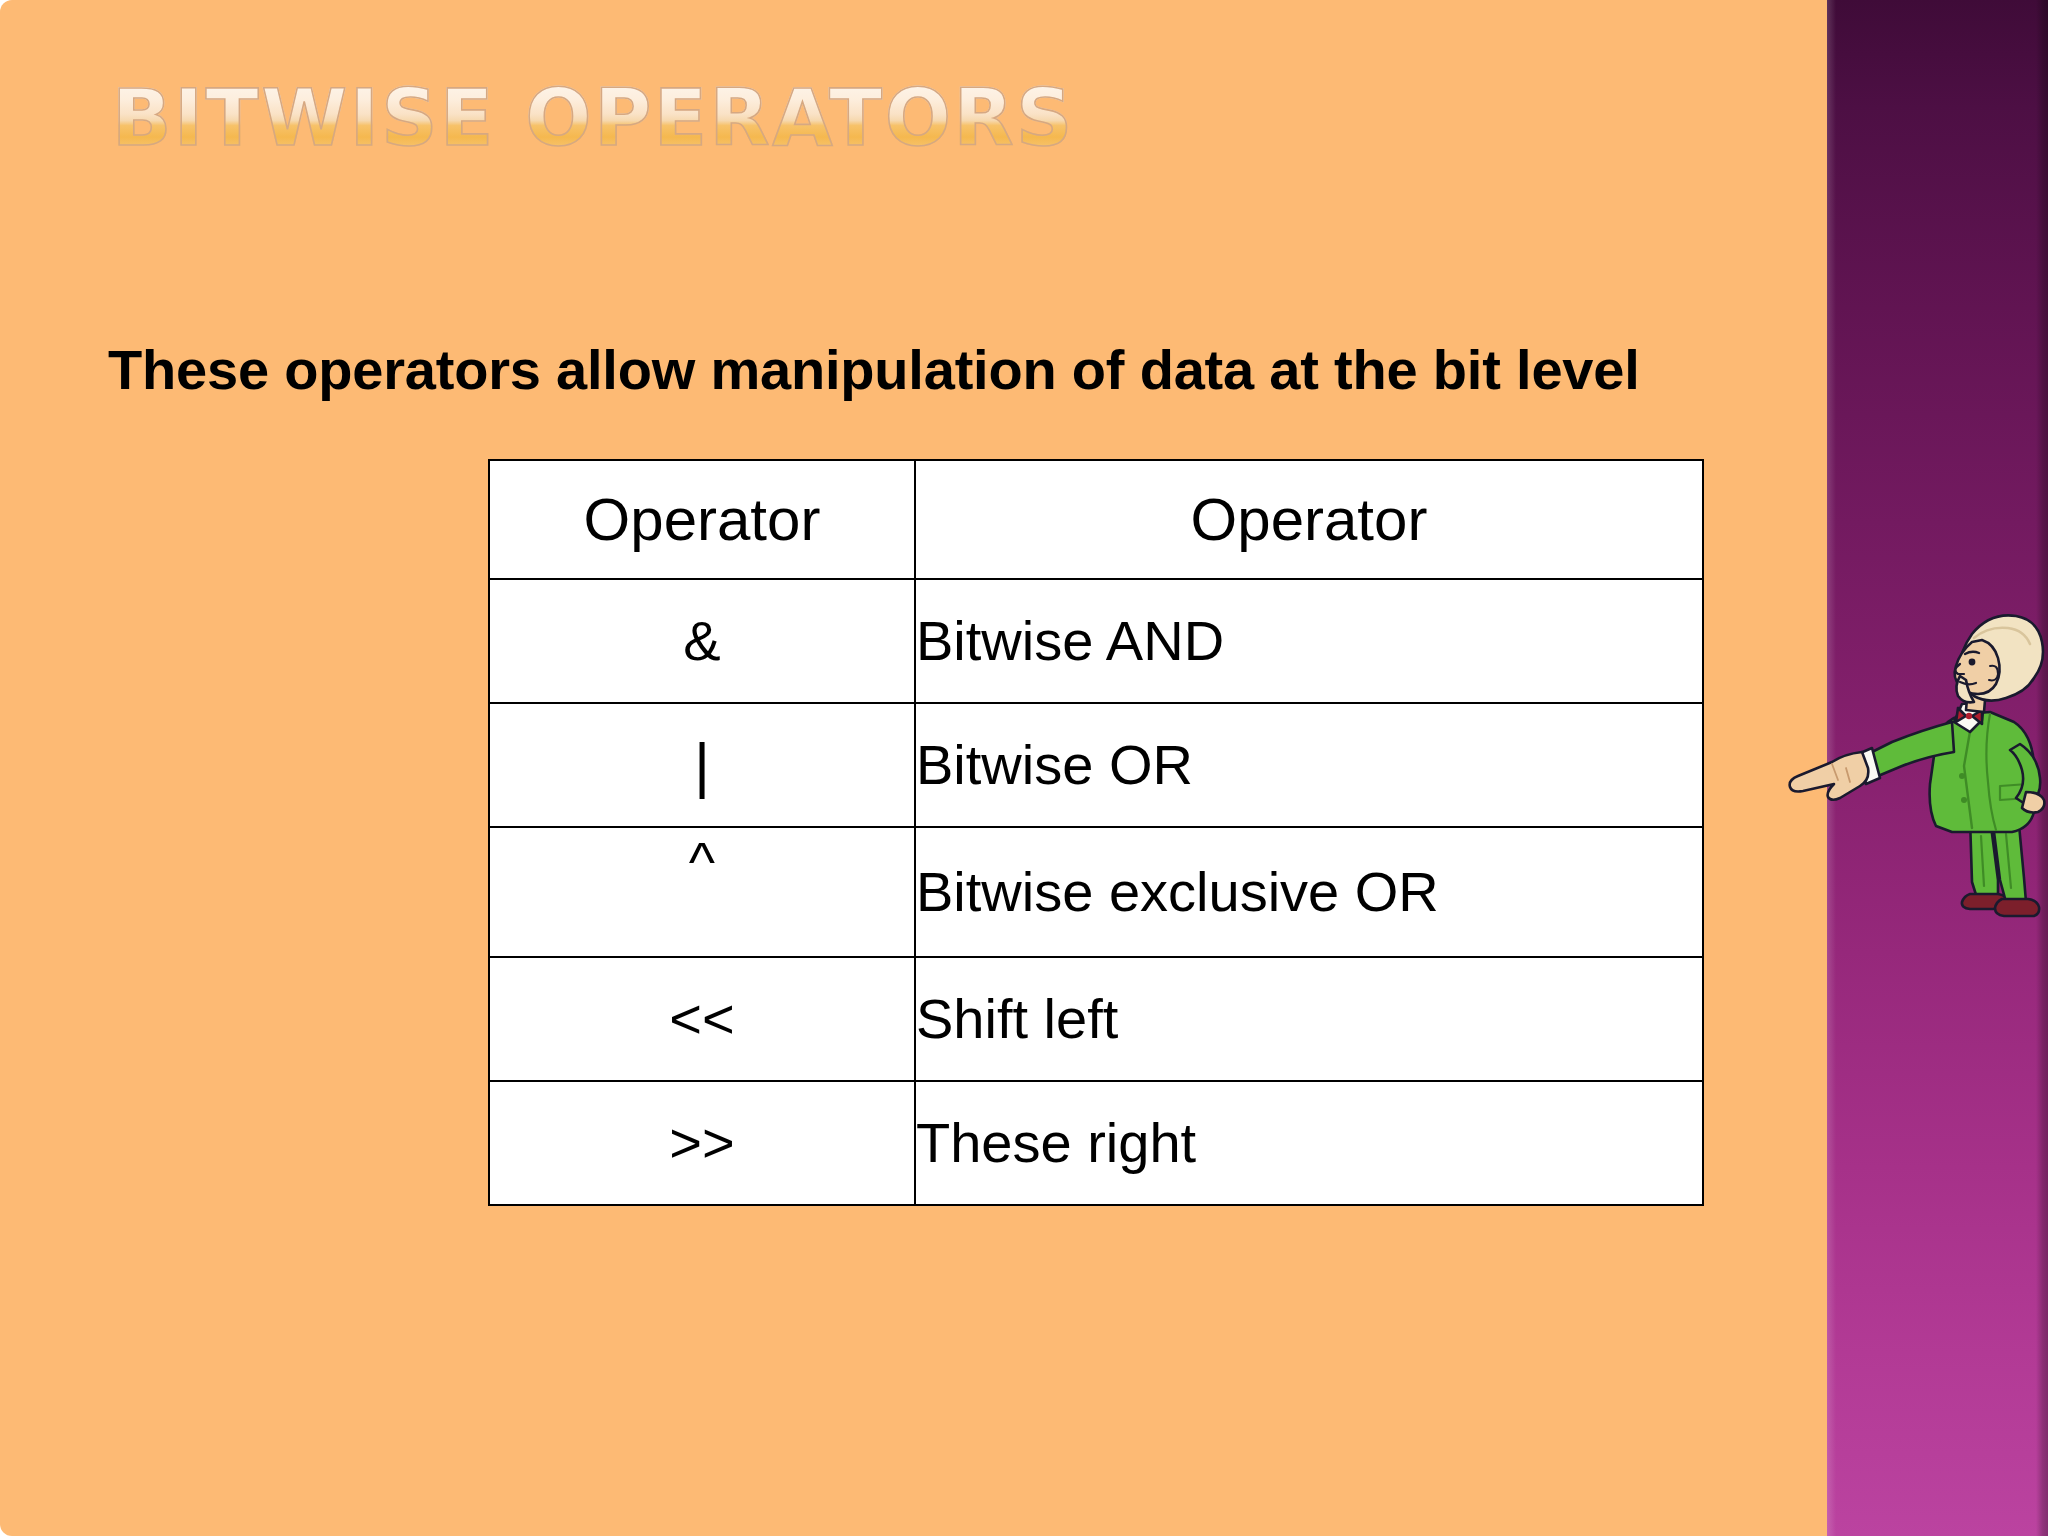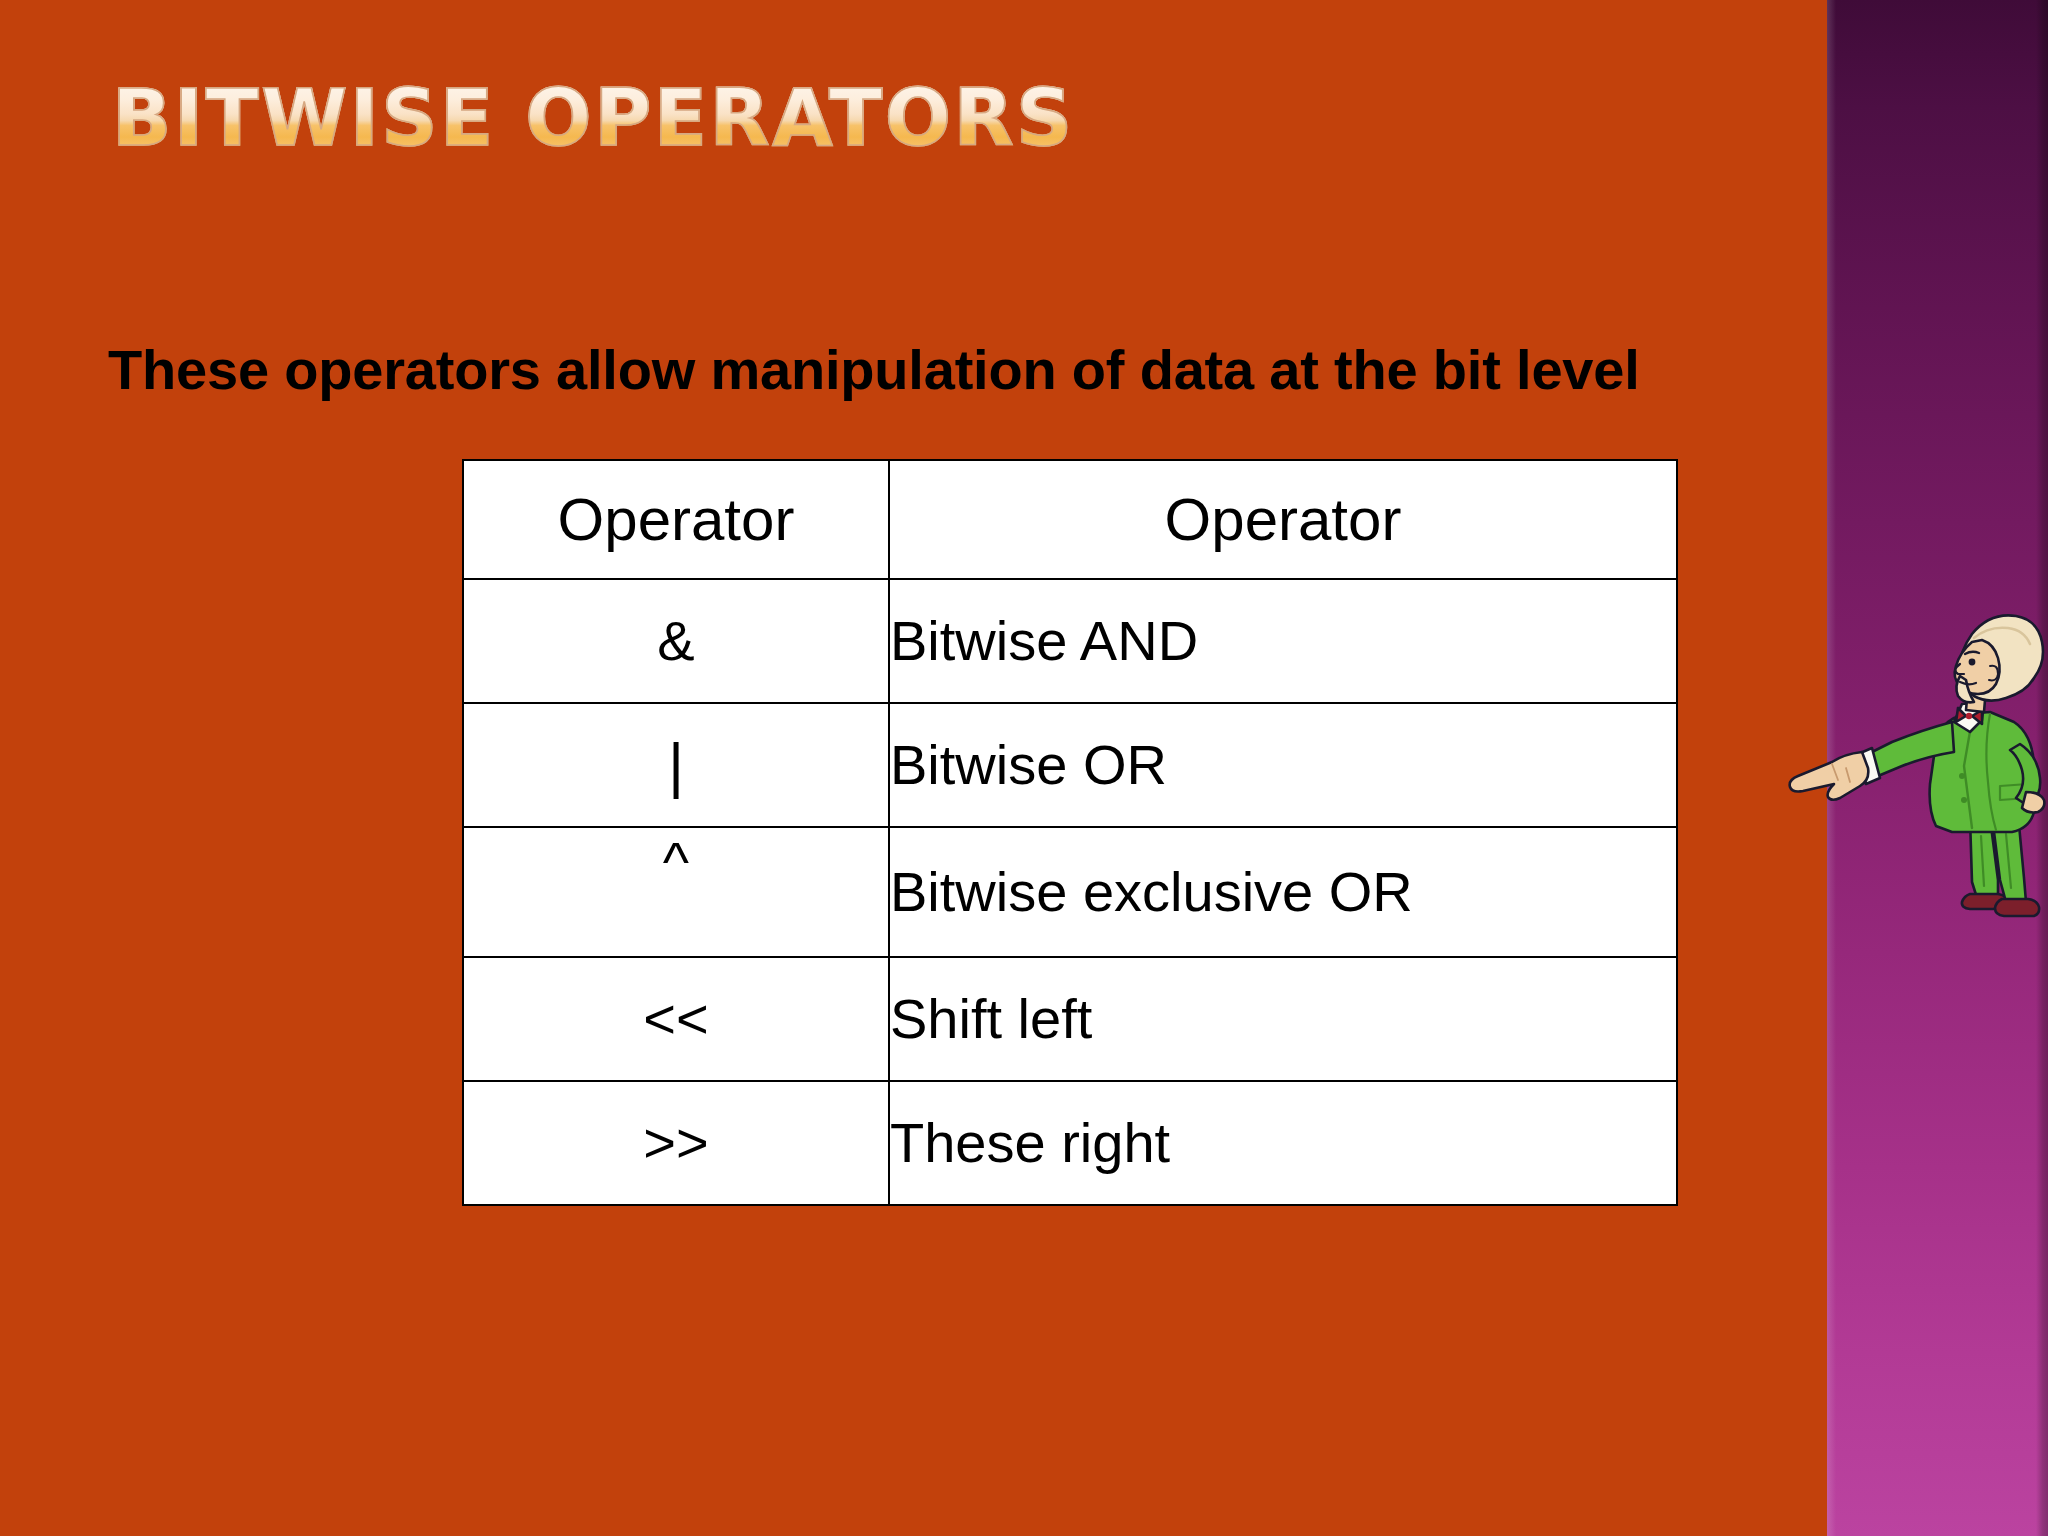--- a/index.html
+++ b/index.html
@@ -12,21 +12,22 @@
     height: 1536px;
     position: relative;
     overflow: hidden;
     font-family: "Liberation Sans", sans-serif;
   }
 
   
   #slide {
     position: absolute;
     inset: 0;
-    background: #c2410c;
+    background: #fdba74;
+    border-radius: 12px;
   }
 
   
   #side-band {
     position: absolute;
     left: 1827px;
     top: 0;
     width: 221px;
     height: 1536px;
     background: linear-gradient(to bottom,
@@ -98,21 +99,21 @@
     font-size: 56px;
     color: #000000;
     letter-spacing: -0.2px;
     white-space: nowrap;
     font-weight: bold;
   }
 
   
   #ops-table-wrap {
     position: absolute;
-    left: 462px;
+    left: 488px;
     top: 459px;
     width: 1214px;
   }
   table.ops {
     border-collapse: collapse;
     width: 1214px;
     table-layout: fixed;
   }
   table.ops col.c-op { width: 426px; }
   table.ops col.c-mean { width: 788px; }

